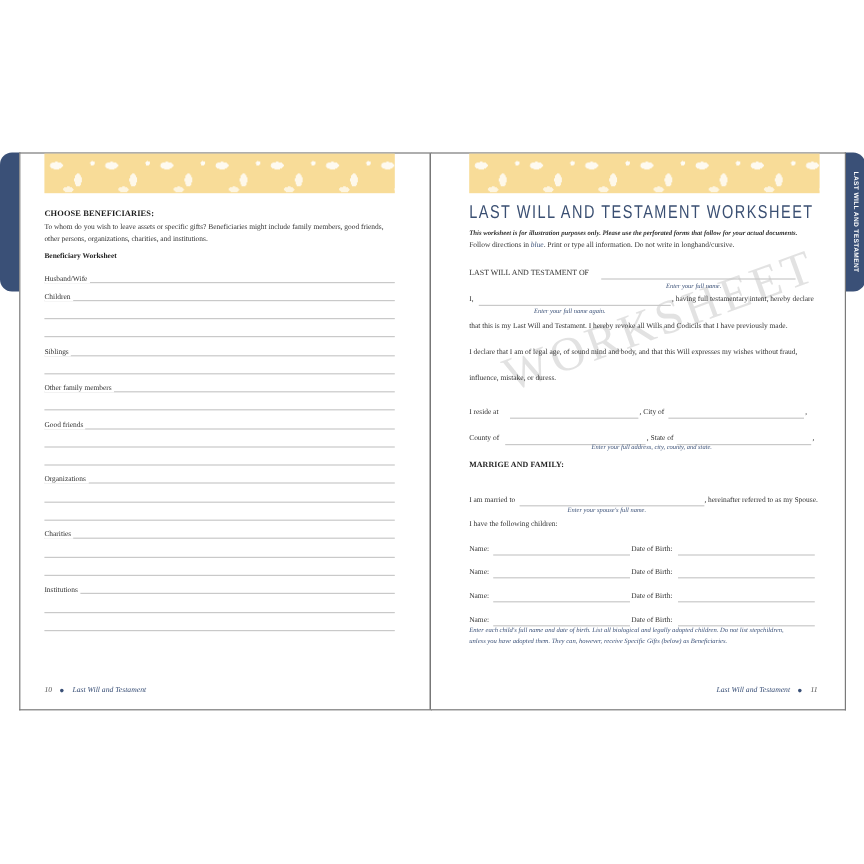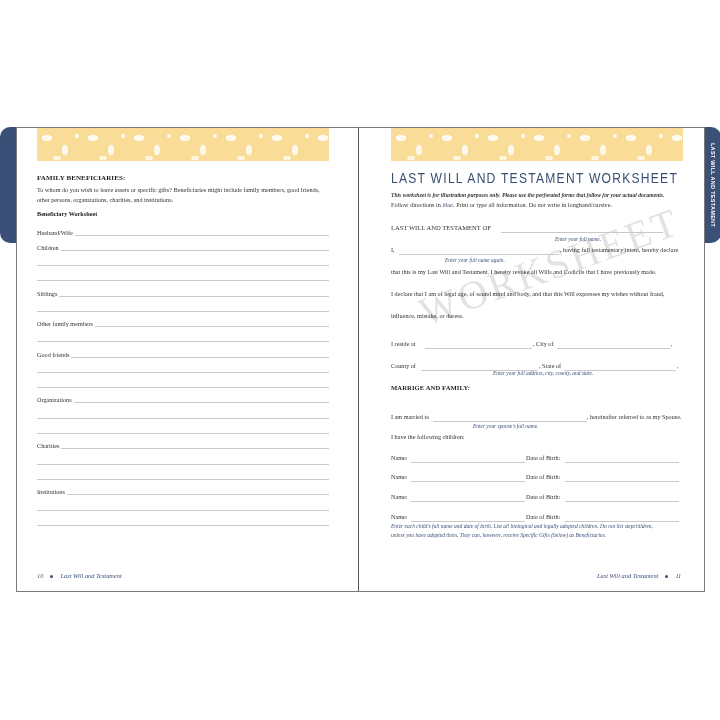--- a/index.html
+++ b/index.html
@@ -41,21 +41,21 @@
 <body>
 
 <div class="tab tab-left"></div>
 <div class="tab tab-right">
   <span class="tab-text">LAST WILL AND TESTAMENT</span>
 </div>
 
 <div class="page page-left">
   <div class="banner"></div>
 
-  <div class="h-section" style="left:20px; top:46px;">FAMILY BENEFICIARIES:</div>
+  <div class="h-section" style="left:20px; top:46px;">CHOOSE BENEFICIARIES:</div>
   <div class="body-text" style="left:20px; top:57px; width:300px;">
     <div>To whom do you wish to leave assets or specific gifts? Beneficiaries might include family members, good friends,</div>
     <div>other persons, organizations, charities, and institutions.</div>
   </div>
   <div class="sub-bold" style="left:20px; top:82px;">Beneficiary Worksheet</div>
 
   <div class="wk-row" style="top:99px;">
       <div class="wk-line"></div>
       <span class="wk-label">Husband/Wife</span>
     </div>

